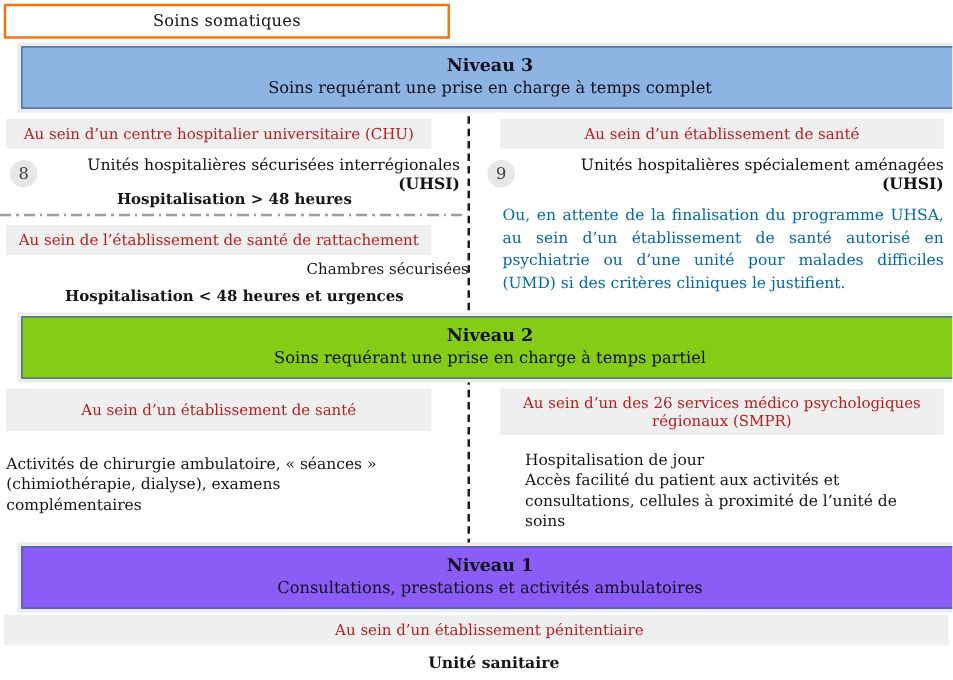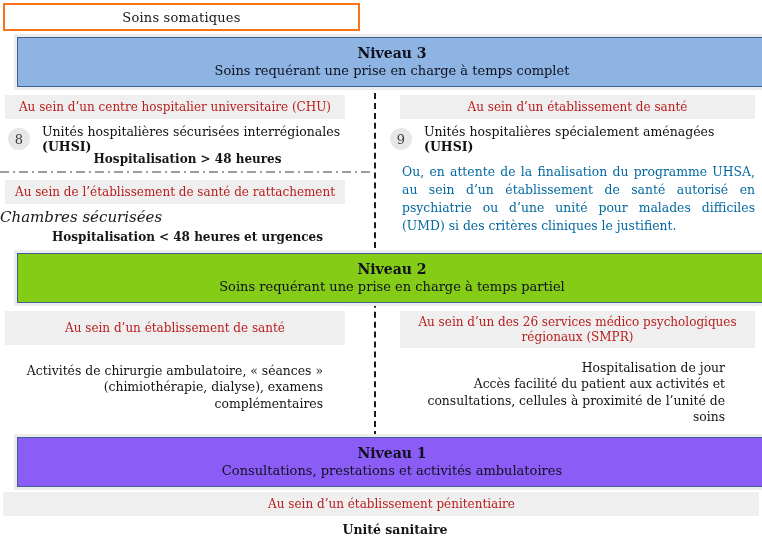--- a/index.html
+++ b/index.html
@@ -45,37 +45,37 @@
     z-index:2; line-height:1.25; padding:0 6px;
   }
 
   
   .unit-row { position:absolute; display:flex; align-items:center; z-index:2; }
   .num-circle {
     width:22px; height:22px; border-radius:50%; background:#e7e7e7; color:#3c3c3c;
     display:flex; align-items:center; justify-content:center; font-size:13px;
     flex:0 0 22px; margin-right:12px;
   }
-  .unit-label { font-size:12.5px; color:#101010; }
+  .unit-label { font-size:12.5px; color:#101010;text-align:right; }
   .unit-label .acro { font-weight:bold; }
 
   .bold-line { position:absolute; font-weight:bold; font-size:12px; text-align:center; z-index:2; }
-  .plain-line { position:absolute; font-size:15px; text-align:left; z-index:2;font-style:italic; }
+  .plain-line { position:absolute; font-size:12px; text-align:right; z-index:2; }
 
   
   .hdashdot {
     position:absolute; left:0; top:171px; width:373px; height:2px; z-index:0;
     background:repeating-linear-gradient(90deg,#9d9d9d 0 9px,transparent 9px 13px,#9d9d9d 13px 15px,transparent 15px 19px);
   }
 
   .note-justified {
     position:absolute; left:402px; top:163px; width:353px; z-index:2;
     font-size:12.4px; line-height:1.45; text-align:justify; color:#0369a1;
   }
-  .free-text { position:absolute; z-index:2; font-size:12.4px; line-height:1.32; color:#141414;text-align:right; }
+  .free-text { position:absolute; z-index:2; font-size:12.4px; line-height:1.32; color:#141414; }
 </style>
 </head>
 <body>
 
 <div class="canvas">
 
   <div class="col-header left">Soins somatiques</div>
 
   <div class="vdash"></div>
 

